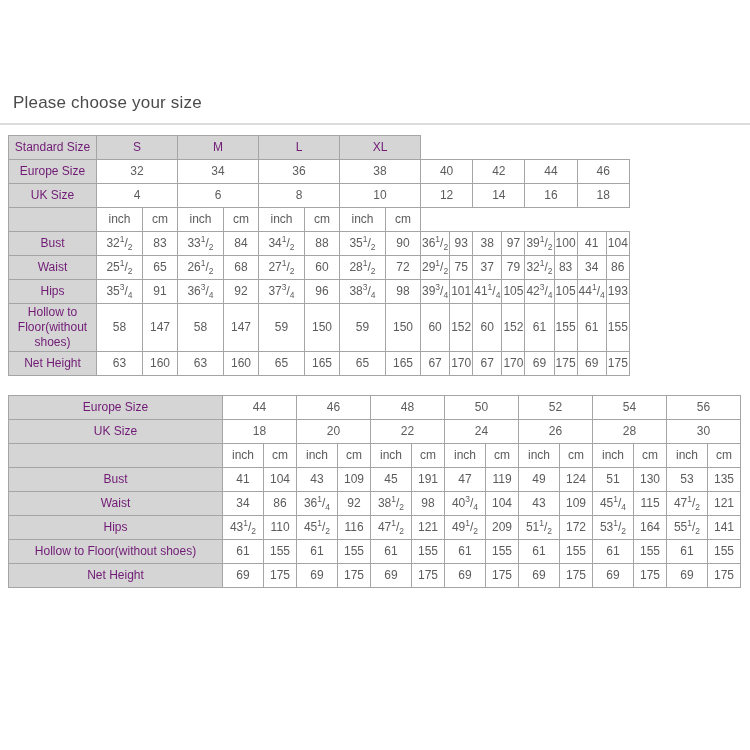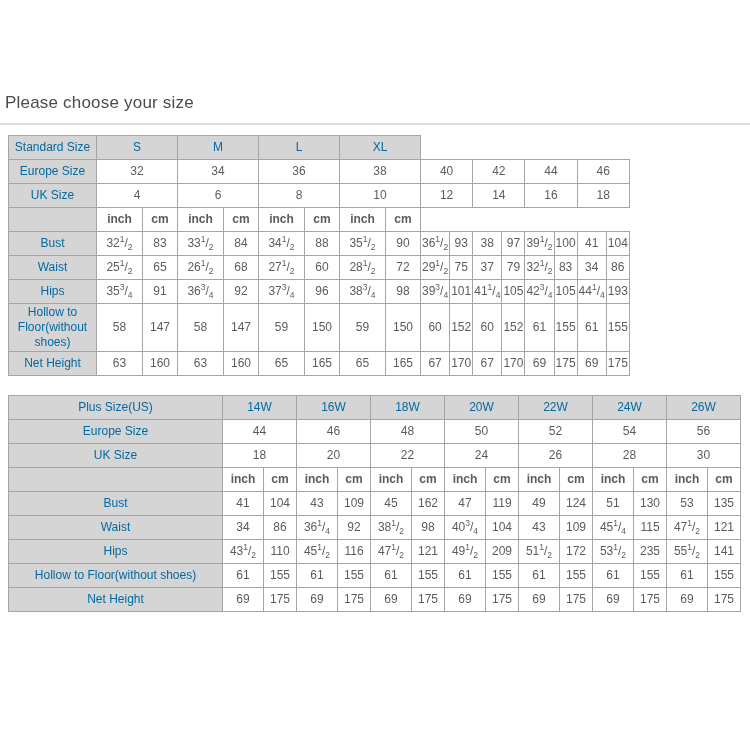--- a/index.html
+++ b/index.html
@@ -3,38 +3,38 @@
 <meta charset="utf-8">
 <style>
   html,body{margin:0;padding:0;}
   body{
     width:750px;height:750px;background:#ffffff;
     font-family:"Liberation Sans", sans-serif;
     -webkit-font-smoothing:antialiased;
   }
   .page{position:relative;width:750px;height:750px;overflow:hidden;}
   .page-title{
-    margin:0;padding:93px 0 0 5px;
+    margin:0;padding:93px 0 0 13px;
     font-size:17px;font-weight:400;color:#4b4b4b;letter-spacing:.2px;
   }
   .rule{height:2px;background:#dcdcdc;margin-top:10px;width:750px;}
   table.size-table{
     border-collapse:collapse;table-layout:fixed;margin-left:8px;
   }
   .t1{margin-top:10px;}
   .t2{margin-top:19px;}
   td{
     border:1px solid #a5a5a5;
     text-align:center;vertical-align:middle;
     font-size:12px;color:#5c5c5c;background:#ffffff;
     padding:1px 1px;height:21px;line-height:1.25;
     overflow:hidden;
   }
-  td.hd{background:#d5d5d5;color:#0369a1;}
-  td.unit{height:17px;color:#5c5c5c;font-weight:bold;}
+  td.hd{background:#d5d5d5;color:#701a75;}
+  td.unit{height:17px;color:#5c5c5c;}
   td sup{font-size:8.5px;line-height:0;vertical-align:super;}
   td sub{font-size:8.5px;line-height:0;vertical-align:sub;}
 </style>
 </head>
 <body>
 
 <div class="page">
   <h1 class="page-title">Please choose your size</h1>
   <div class="rule"></div>
 
@@ -202,30 +202,20 @@
         <col style="width: 33px;">
         <col style="width: 41px;">
         <col style="width: 33px;">
         <col style="width: 41px;">
         <col style="width: 33px;">
         <col style="width: 41px;">
         <col style="width: 33px;">
       </colgroup>
       <tbody id="t2-body">
         <tr>
-          <td class="hd lbl">Plus Size(US)</td>
-          <td class="hd" colspan="2">14W</td>
-          <td class="hd" colspan="2">16W</td>
-          <td class="hd" colspan="2">18W</td>
-          <td class="hd" colspan="2">20W</td>
-          <td class="hd" colspan="2">22W</td>
-          <td class="hd" colspan="2">24W</td>
-          <td class="hd" colspan="2">26W</td>
-        </tr>
-        <tr>
           <td class="hd lbl">Europe Size</td>
           <td class="val" colspan="2">44</td>
           <td class="val" colspan="2">46</td>
           <td class="val" colspan="2">48</td>
           <td class="val" colspan="2">50</td>
           <td class="val" colspan="2">52</td>
           <td class="val" colspan="2">54</td>
           <td class="val" colspan="2">56</td>
         </tr>
         <tr>
@@ -255,21 +245,21 @@
           <td class="unit">inch</td>
           <td class="unit">cm</td>
         </tr>
         <tr>
           <td class="hd lbl">Bust</td>
           <td class="val">41</td>
           <td class="val">104</td>
           <td class="val">43</td>
           <td class="val">109</td>
           <td class="val">45</td>
-          <td class="val">162</td>
+          <td class="val">191</td>
           <td class="val">47</td>
           <td class="val">119</td>
           <td class="val">49</td>
           <td class="val">124</td>
           <td class="val">51</td>
           <td class="val">130</td>
           <td class="val">53</td>
           <td class="val">135</td>
         </tr>
         <tr>
@@ -295,21 +285,21 @@
           <td class="val">110</td>
           <td class="val">45<sup>1</sup>/<sub>2</sub></td>
           <td class="val">116</td>
           <td class="val">47<sup>1</sup>/<sub>2</sub></td>
           <td class="val">121</td>
           <td class="val">49<sup>1</sup>/<sub>2</sub></td>
           <td class="val">209</td>
           <td class="val">51<sup>1</sup>/<sub>2</sub></td>
           <td class="val">172</td>
           <td class="val">53<sup>1</sup>/<sub>2</sub></td>
-          <td class="val">235</td>
+          <td class="val">164</td>
           <td class="val">55<sup>1</sup>/<sub>2</sub></td>
           <td class="val">141</td>
         </tr>
         <tr>
           <td class="hd lbl">Hollow to Floor(without shoes)</td>
           <td class="val">61</td>
           <td class="val">155</td>
           <td class="val">61</td>
           <td class="val">155</td>
           <td class="val">61</td>

